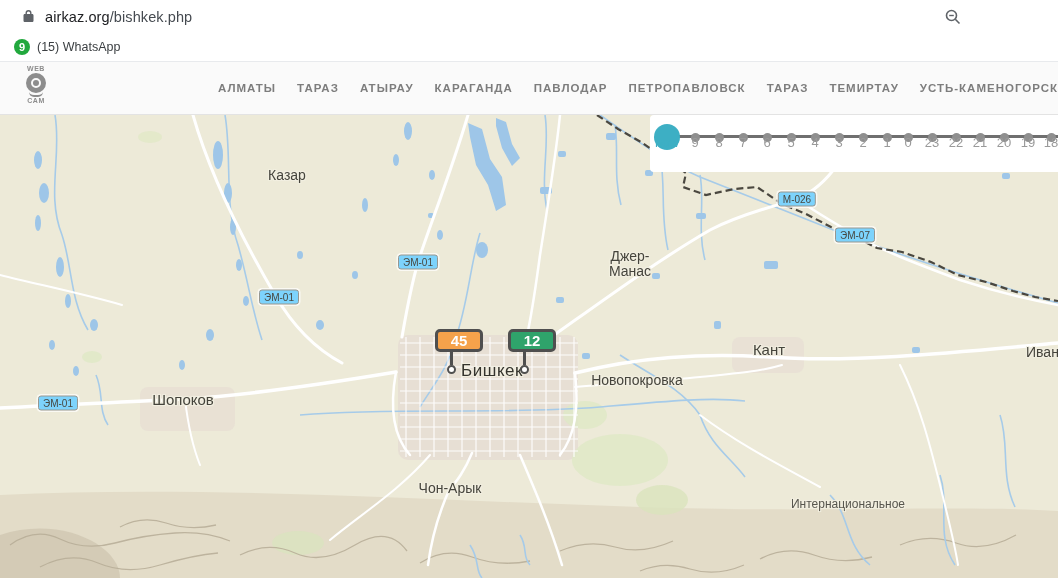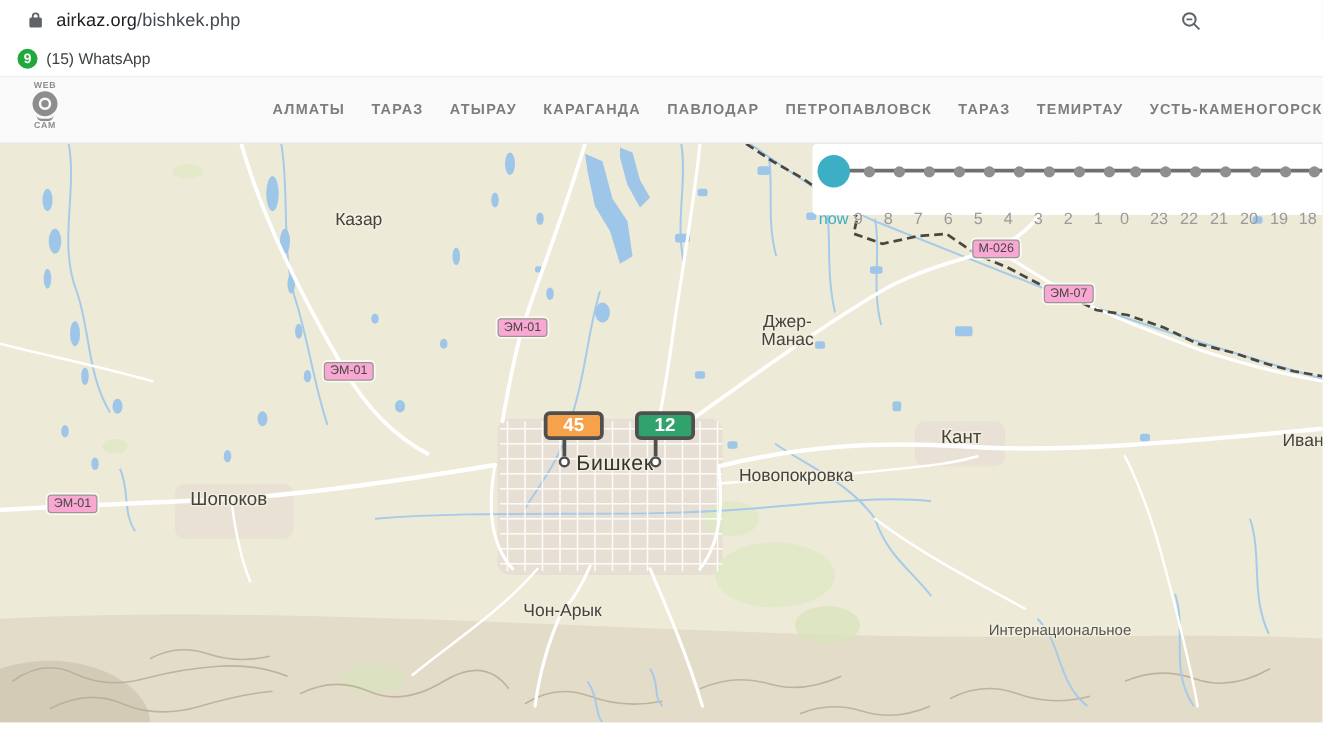--- a/index.html
+++ b/index.html
@@ -46,42 +46,42 @@
 
   .map-label { position:absolute; transform:translate(-50%,-50%); color:#45443c;
     white-space:pre-line; text-align:center; line-height:1.05;
     text-shadow:-1px -1px 0 #f2efe1, 1px -1px 0 #f2efe1, -1px 1px 0 #f2efe1, 1px 1px 0 #f2efe1, 0 0 3px #f2efe1; }
   .lbl-city  { font-size:17px; color:#34332d; letter-spacing:.5px; }
   .lbl-town  { font-size:14px; }
   .lbl-town-lg { font-size:15px; }
   .lbl-small { font-size:12px; color:#57564e; }
   .lbl-edge  { transform:translate(0,-50%); }
 
-  .shield { position:absolute; transform:translate(-50%,-50%); background:#f9a8d4;
+  .shield { position:absolute; transform:translate(-50%,-50%); background:#7dd3fc;
     border:1px solid #979790; border-radius:3px; font-size:10px; color:#474740;
     padding:0 4px; line-height:13px; box-shadow:0 0 0 1.5px rgba(255,255,255,.7); white-space:nowrap; }
 
   .aq-marker { position:absolute; width:32px; text-align:center; cursor:pointer; }
   .aq-sign { width:48px; height:23px; border:3px solid #4f4f4f; border-radius:5px;
     color:#fff; font-size:15px; font-weight:bold; line-height:17px; }
   .aq-sign.orange { background:#f5a24b; }
   .aq-sign.green  { background:#2fa36b; }
   .aq-stem { width:3px; height:13px; background:#4f4f4f; margin:0 auto; }
   .aq-base { width:9px; height:9px; border:2px solid #4f4f4f; border-radius:50%;
     background:#fff; margin:0 auto; }
 
   
   .slider-panel { position:absolute; left:650px; top:0; width:408px; height:57px;
     background:#fff; border-radius:4px 0 0 4px; }
   .slider-line { position:absolute; left:17px; right:0; top:20px; height:3px; background:#6f6f6f; }
   .tick { position:absolute; top:0; width:0; cursor:pointer; }
   .tick .dot { position:absolute; left:-4.5px; top:17.5px; width:9px; height:9px;
     border-radius:50%; background:#8f8f8f; }
   .tick .dot.big { left:-13px; top:9px; width:26px; height:26px; background:#3dafc4; }
-  .tick .tick-label { position:absolute; top:52px; left:-12px; width:24px; text-align:left;
+  .tick .tick-label { position:absolute; top:20px; left:-12px; width:24px; text-align:center;
     font-size:13px; color:#9a9a9a; }
   .tick .tick-label.now { color:#3dafc4; }
 
   .attribution { position:absolute; right:0; bottom:0; height:18px; background:rgba(255,255,255,.75);
     font-size:11px; color:#333; padding:2px 1px 0 6px; white-space:nowrap; }
   .attribution .leaflet-link { color:#0078a8; cursor:pointer; text-decoration:none; }
 </style>
 </head>
 <body>
 

